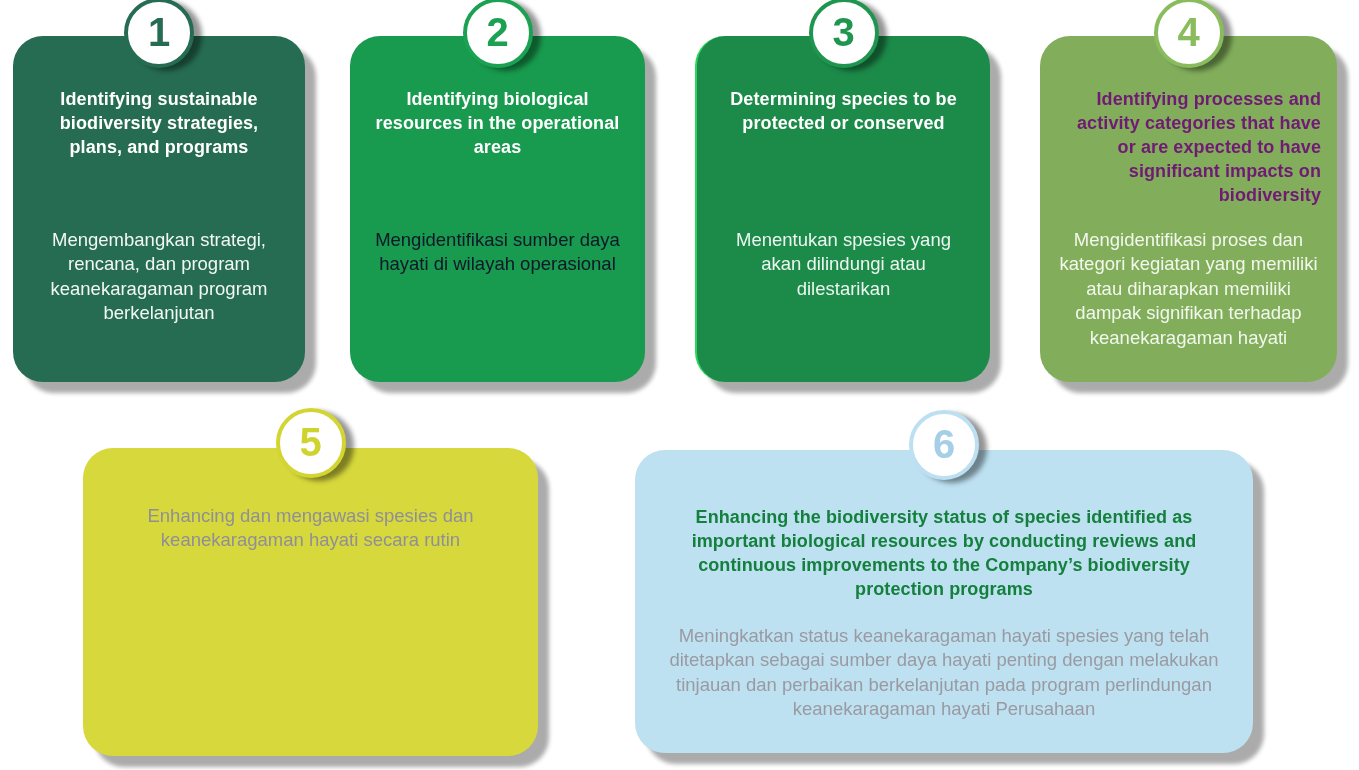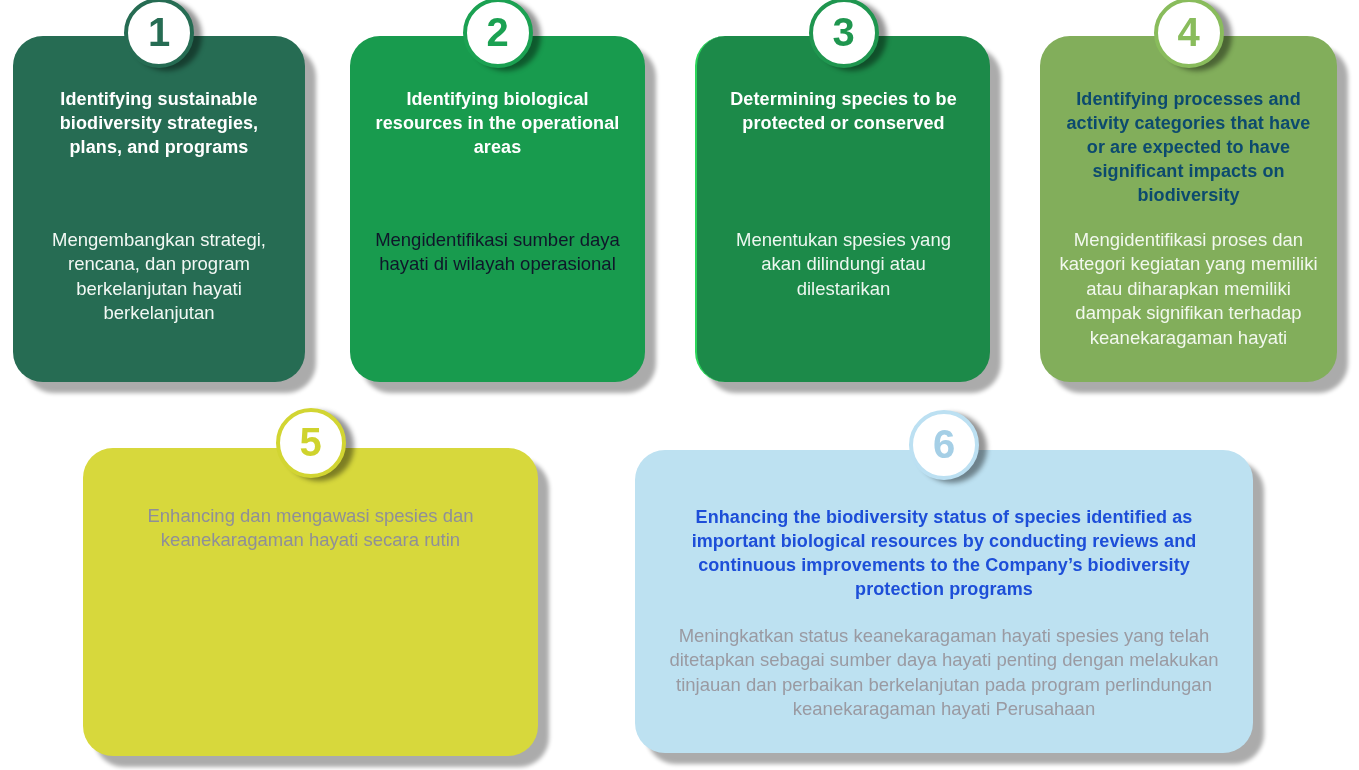--- a/index.html
+++ b/index.html
@@ -60,21 +60,21 @@
 </head>
 <body>
 
 <div class="canvas">
 
   <div class="card card-1 row1" style="background-color: rgb(38, 108, 83);">
     <div class="badge" style="border-color: rgb(38, 108, 83);">
       <span class="num" style="color: rgb(38, 108, 83);">1</span>
     </div>
     <div class="card-title" style="color: rgb(255, 255, 255);">Identifying sustainable biodiversity strategies, plans, and programs</div>
-    <div class="card-subtitle" style="color: rgb(242, 248, 244);">Mengembangkan strategi, rencana, dan program berkelanjutan hayati berkelanjutan</div>
+    <div class="card-subtitle" style="color: rgb(242, 248, 244);">Mengembangkan strategi, rencana, dan program keanekaragaman program berkelanjutan</div>
   </div>
 
   <div class="card card-2 row1" style="background-color: rgb(24, 155, 78);">
     <div class="badge" style="border-color: rgb(27, 161, 82);">
       <span class="num" style="color: rgb(27, 161, 82);">2</span>
     </div>
     <div class="card-title" style="color: rgb(255, 255, 255);">Identifying biological resources in the operational areas</div>
     <div class="card-subtitle" style="color: #0f172a;">Mengidentifikasi sumber daya hayati di wilayah operasional</div>
   </div>
 
@@ -83,32 +83,32 @@
       <span class="num" style="color: rgb(31, 150, 79);">3</span>
     </div>
     <div class="card-title" style="color: rgb(255, 255, 255);">Determining species to be protected or conserved</div>
     <div class="card-subtitle" style="color: rgb(237, 247, 240);">Menentukan spesies yang akan dilindungi atau dilestarikan</div>
   </div>
 
   <div class="card card-4 row1" style="background-color: rgb(130, 174, 91);">
     <div class="badge" style="border-color: rgb(137, 188, 92);">
       <span class="num" style="color: rgb(137, 188, 92);">4</span>
     </div>
-    <div class="card-title" style="color: #0c4a6e;">Identifying processes and activity categories that have or are expected to have significant impacts on biodiversity</div>
+    <div class="card-title" style="color: #701a75; text-align: right;">Identifying processes and activity categories that have or are expected to have significant impacts on biodiversity</div>
     <div class="card-subtitle" style="color: rgb(242, 248, 238);">Mengidentifikasi proses dan kategori kegiatan yang memiliki atau diharapkan memiliki dampak signifikan terhadap keanekaragaman hayati</div>
   </div>
 
   <div class="card card-5 row2" style="background-color: rgb(215, 216, 60);">
     <div class="badge" style="border-color: rgb(210, 213, 50);">
       <span class="num" style="color: rgb(207, 211, 45);">5</span>
     </div>
     <div class="card-subtitle" style="color: rgb(143, 143, 152);">Enhancing dan mengawasi spesies dan keanekaragaman hayati secara rutin</div>
   </div>
 
   <div class="card card-6 row2" style="background-color: rgb(189, 225, 241);">
     <div class="badge" style="border-color: rgb(188, 224, 242);">
       <span class="num" style="color: rgb(165, 207, 230);">6</span>
     </div>
-    <div class="card-title" style="color: #1d4ed8;">Enhancing the biodiversity status of species identified as important biological resources by conducting reviews and continuous improvements to the Company’s biodiversity protection programs</div>
+    <div class="card-title" style="color: #15803d;">Enhancing the biodiversity status of species identified as important biological resources by conducting reviews and continuous improvements to the Company’s biodiversity protection programs</div>
     <div class="card-subtitle" style="color: rgb(154, 154, 162);">Meningkatkan status keanekaragaman hayati spesies yang telah ditetapkan sebagai sumber daya hayati penting dengan melakukan tinjauan dan perbaikan berkelanjutan pada program perlindungan keanekaragaman hayati Perusahaan</div>
   </div>
 
 </div>
 
 </body></html>

